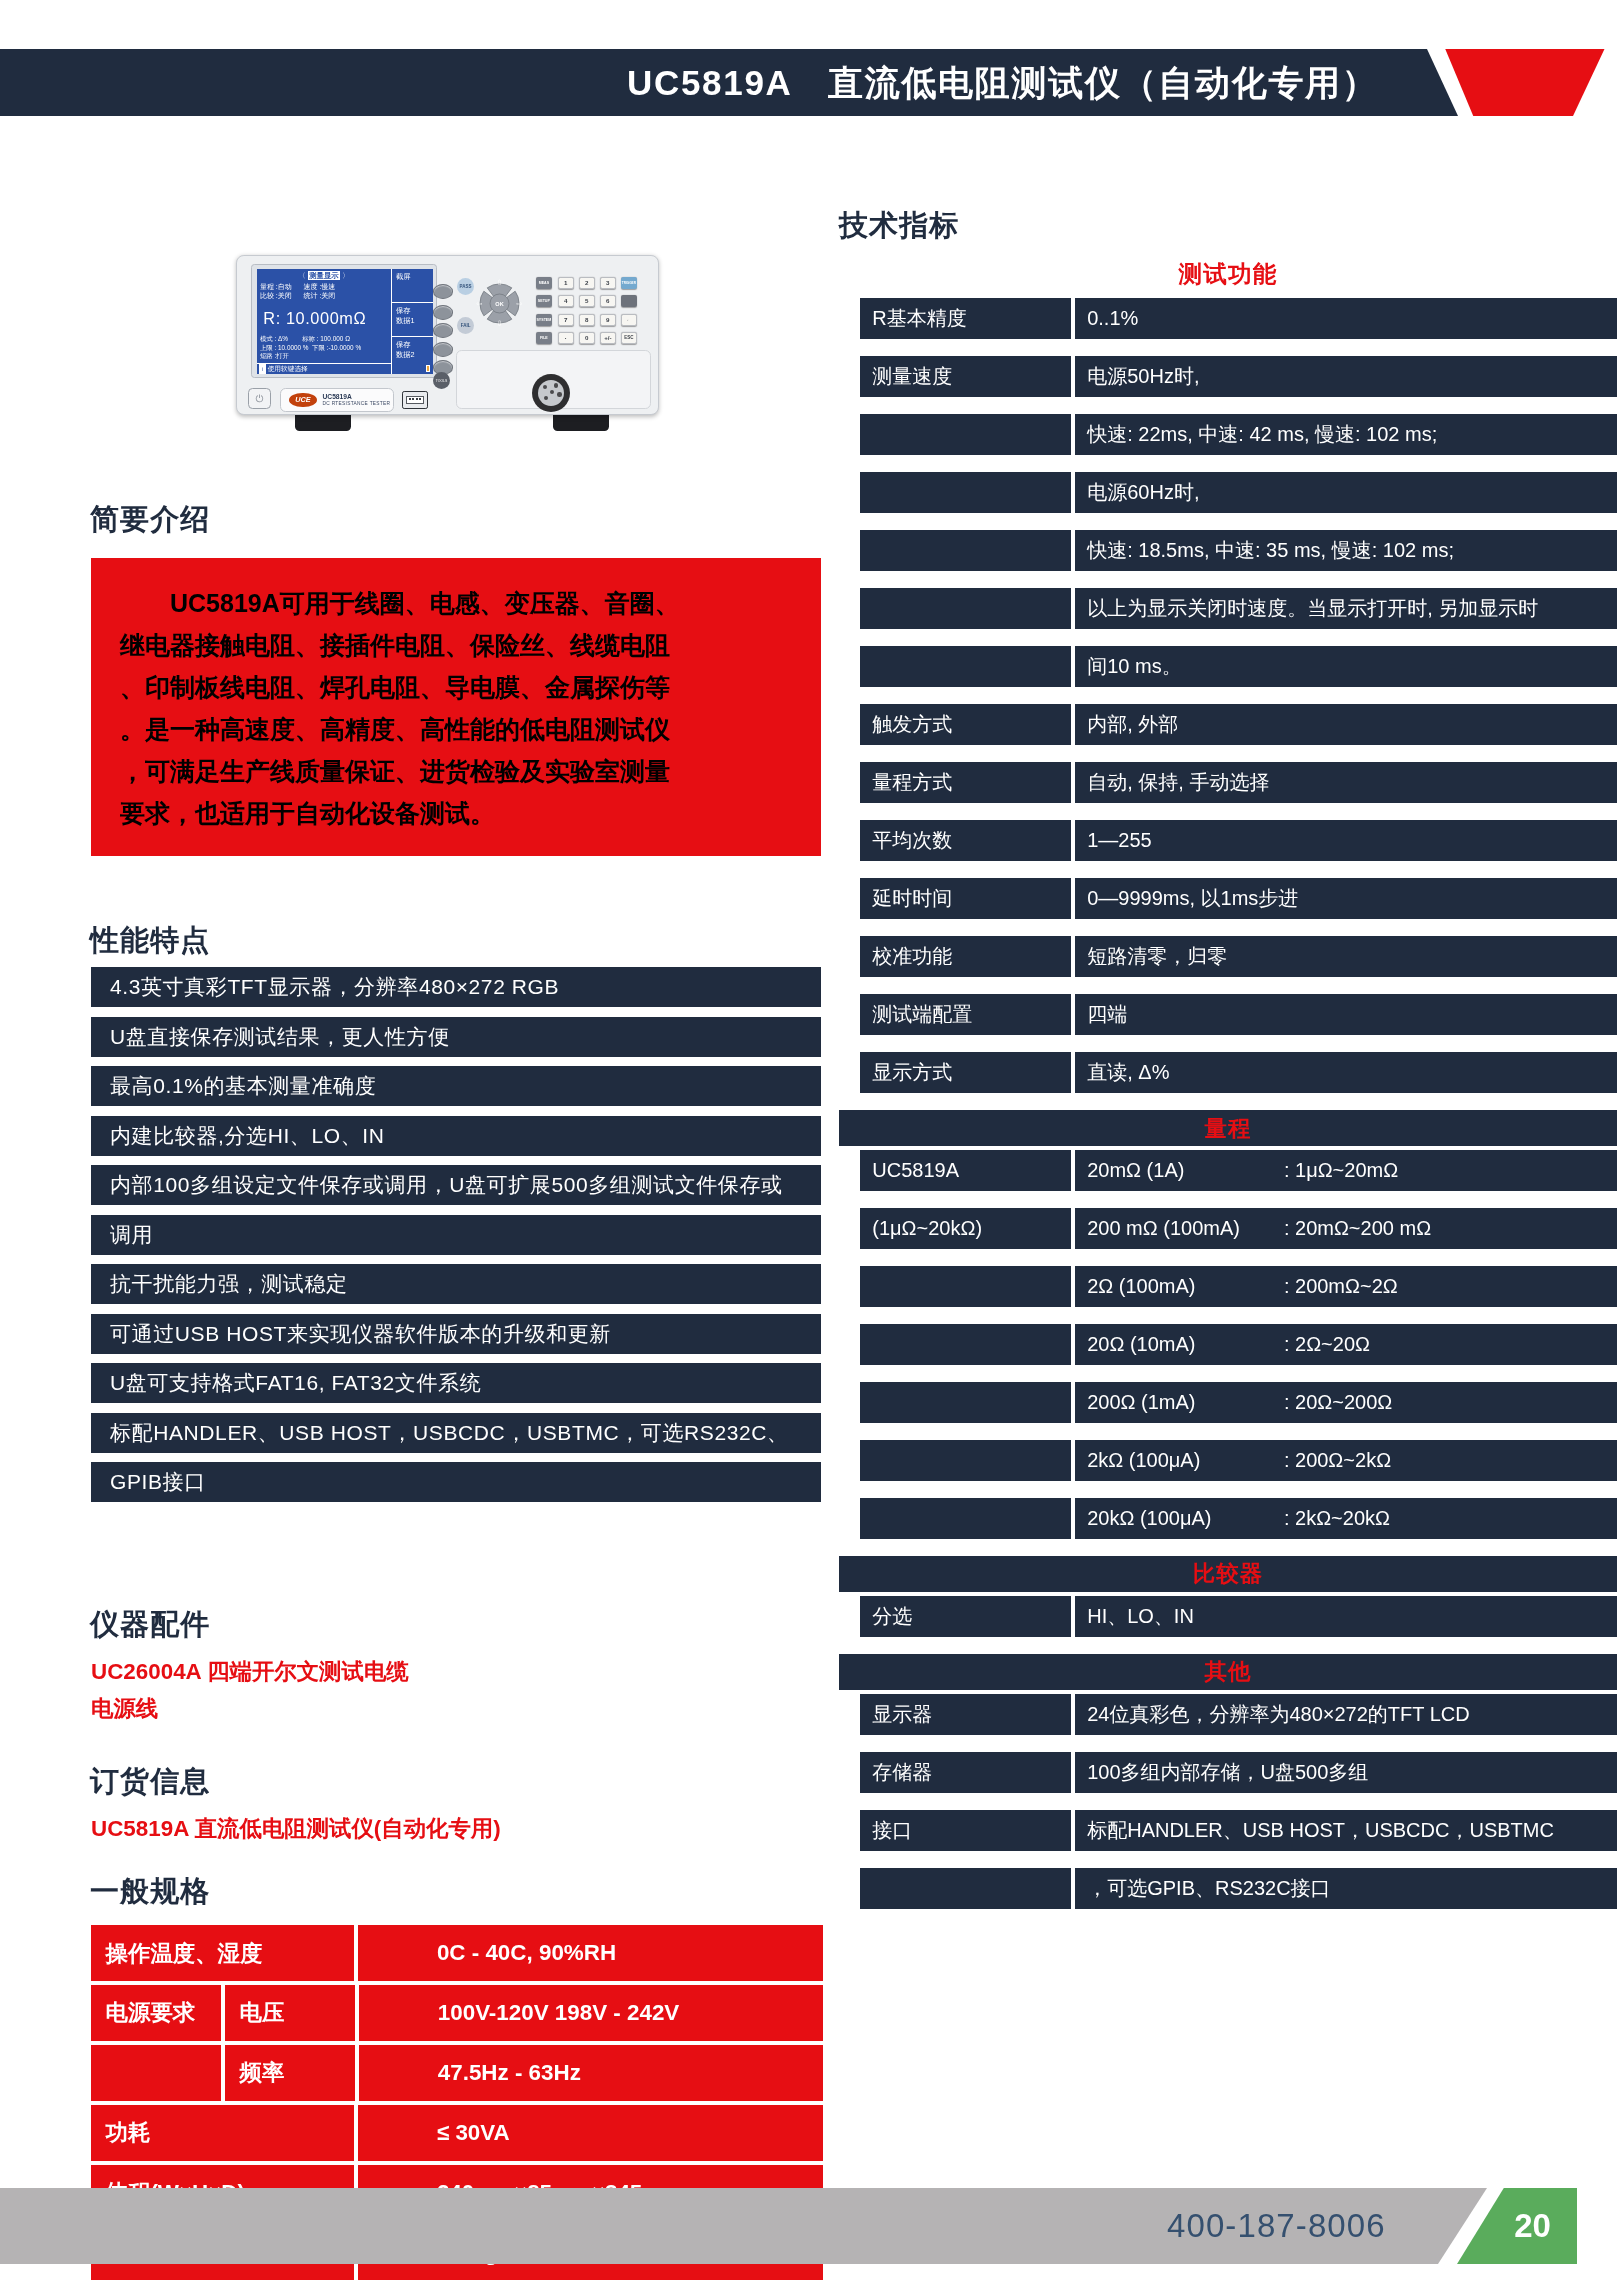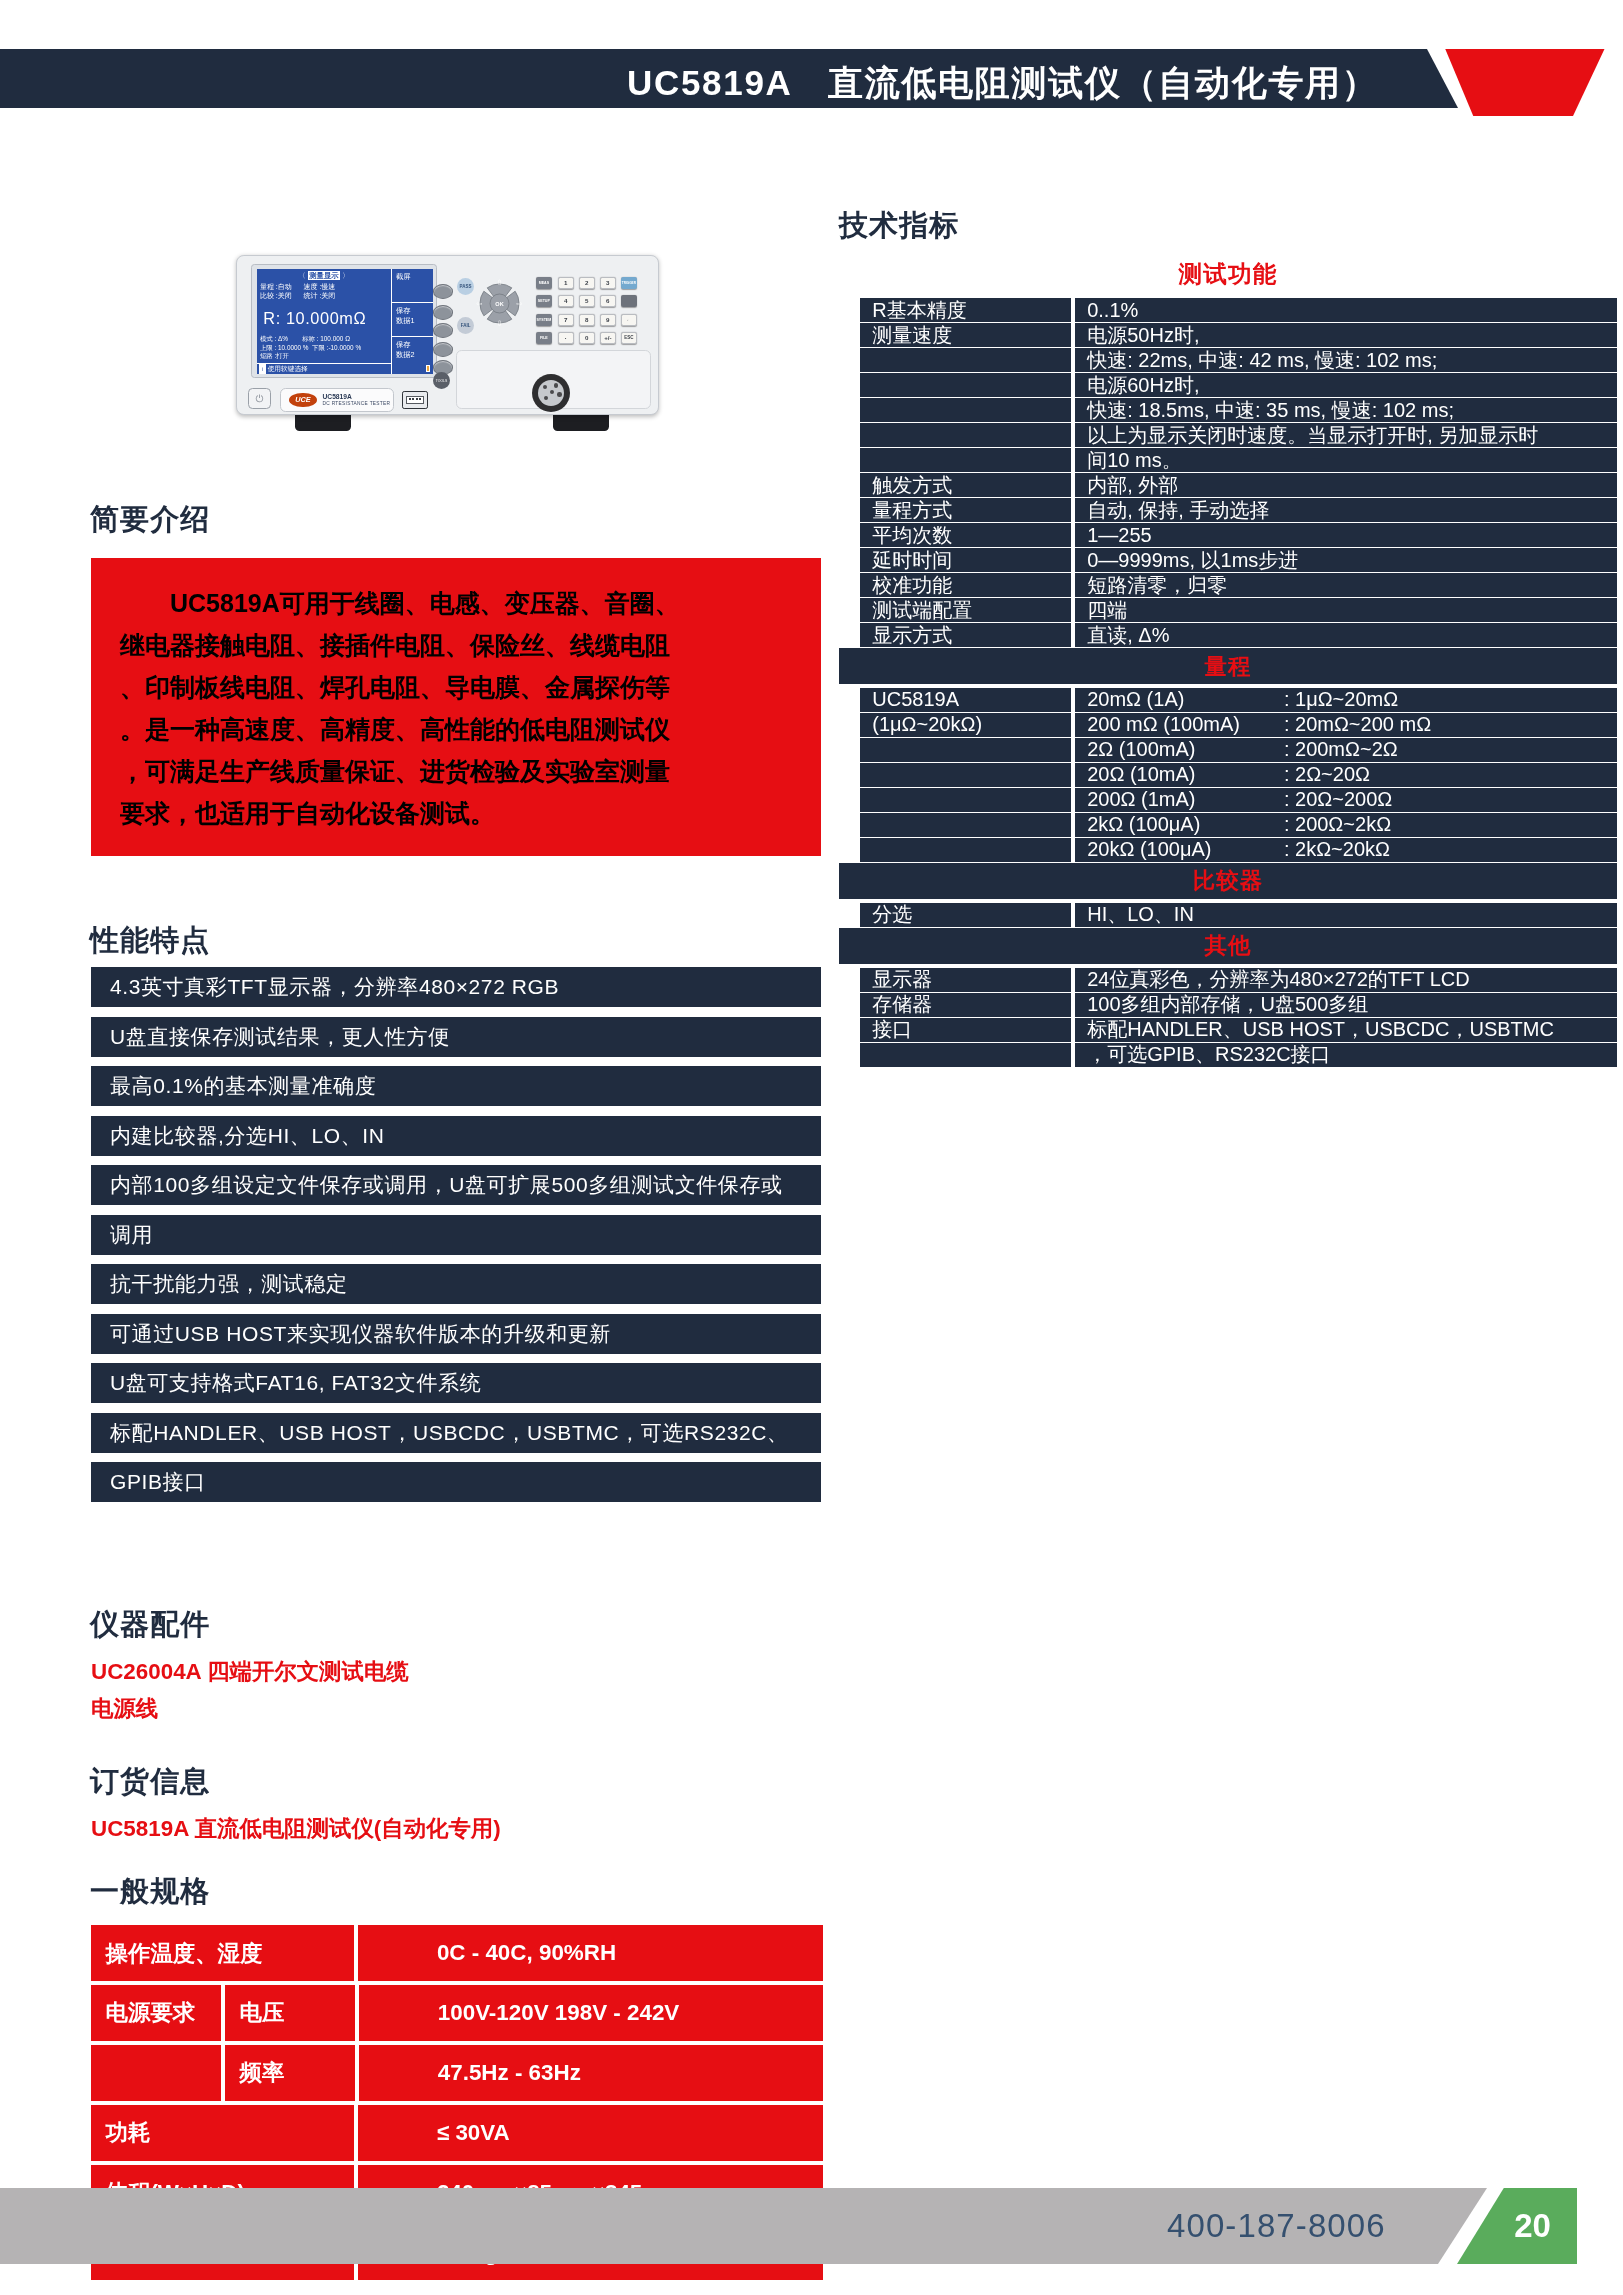--- a/index.html
+++ b/index.html
@@ -4,21 +4,21 @@
 <style>
   :root{
     --navy:#202c3f; --red:#e60e13; --screen:#2b51a7; --gray:#b5b3b4;
     --green:#5aac5c; --phone:#35506f; --body:#eef0f2;
   }
   *{margin:0;padding:0;box-sizing:border-box;}
   body{background:#777;font-family:"Liberation Sans",sans-serif;}
   .page{position:relative;width:1623px;height:2295px;background:#ffffff;overflow:hidden;margin:0 auto;}
 
   
-  .topbar-navy{position:absolute;left:0;top:49px;width:1458px;height:59px;background:var(--navy);
+  .topbar-navy{position:absolute;left:0;top:49px;width:1458px;height:67px;background:var(--navy);
     clip-path:polygon(0 0,1427px 0,1458px 100%,0 100%);}
   .topbar-title{position:absolute;left:627px;top:0;height:67px;line-height:67px;
     color:#fff;font-size:35px;font-weight:bold;letter-spacing:1.7px;white-space:nowrap;}
   .topbar-red{position:absolute;left:1433px;top:49px;width:175px;height:67px;background:var(--red);
     clip-path:polygon(7% 0,98% 0,80% 100%,23% 100%);}
 
   
   h2.sec{position:absolute;left:90px;color:var(--navy);font-size:29px;font-weight:bold;letter-spacing:1.1px;}
   h2.sec-right{left:839px;}
 
@@ -34,21 +34,21 @@
     display:flex;align-items:center;padding-left:19px;}
   .feature-bar span{color:#fff;font-size:21px;letter-spacing:0.6px;white-space:nowrap;}
 
   
   .red-line{position:absolute;left:91px;color:var(--red);font-size:22.4px;font-weight:bold;white-space:nowrap;}
 
   
   .tech-subtitle{position:absolute;left:839px;top:258px;width:778px;text-align:center;
     color:var(--red);font-size:23.6px;font-weight:bold;letter-spacing:1.1px;}
   .tech-table{position:absolute;left:839px;top:298px;width:778px;}
-  .tech-row{display:flex;height:24px;margin-bottom:1px;padding-left:21px;}
+  .tech-row{display:flex;height:41px;margin-bottom:17px;padding-left:21px;}
   .tech-row .lab{width:211px;background:var(--navy);color:#fff;font-size:20px;display:flex;
     align-items:center;padding-left:12.3px;margin-right:3.9px;white-space:nowrap;}
   .tech-row .val{flex:1;background:var(--navy);color:#fff;font-size:20px;display:flex;
     align-items:center;padding-left:12.3px;position:relative;white-space:nowrap;}
   .tech-row .val .v2{position:absolute;left:209px;}
   .tech-head{height:36px;margin-bottom:3.9px;background:var(--navy);display:flex;
     align-items:center;justify-content:center;}
   .tech-head span{color:var(--red);font-size:22.4px;font-weight:bold;letter-spacing:1.1px;}
 
   

